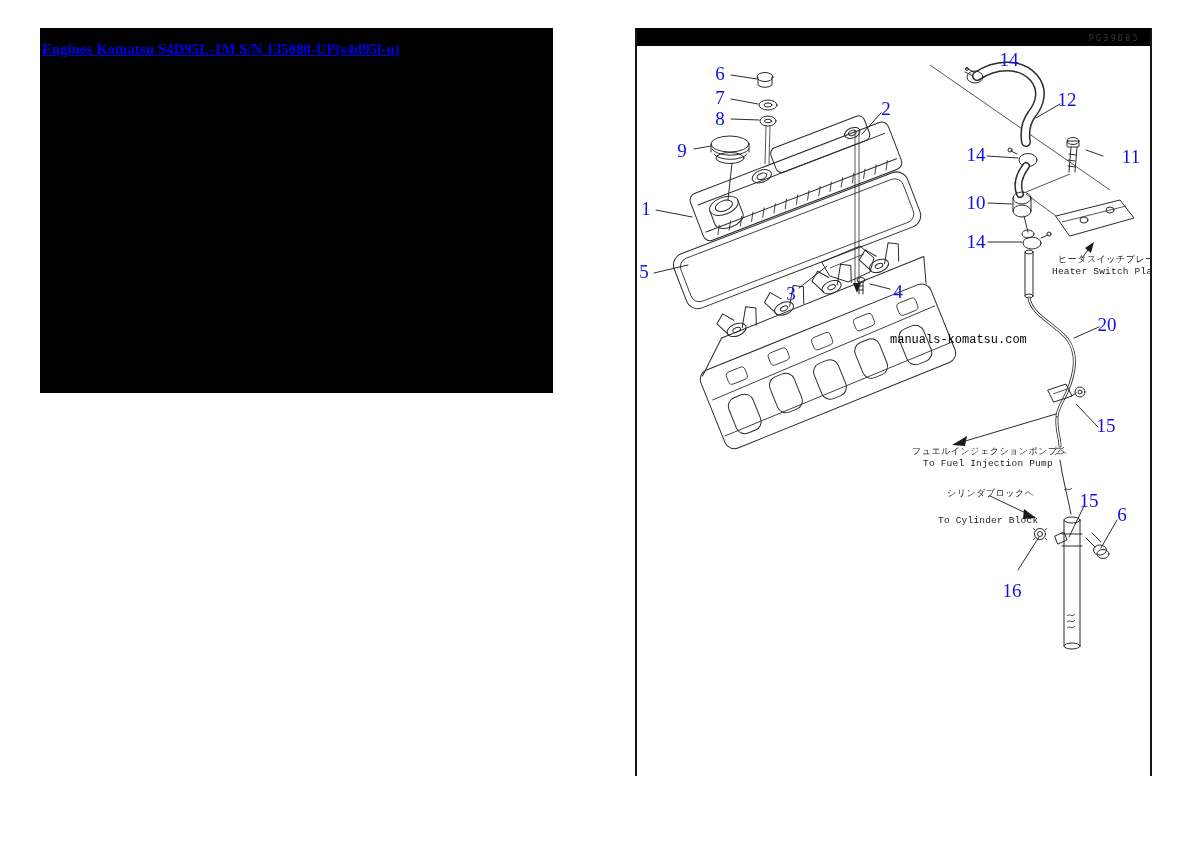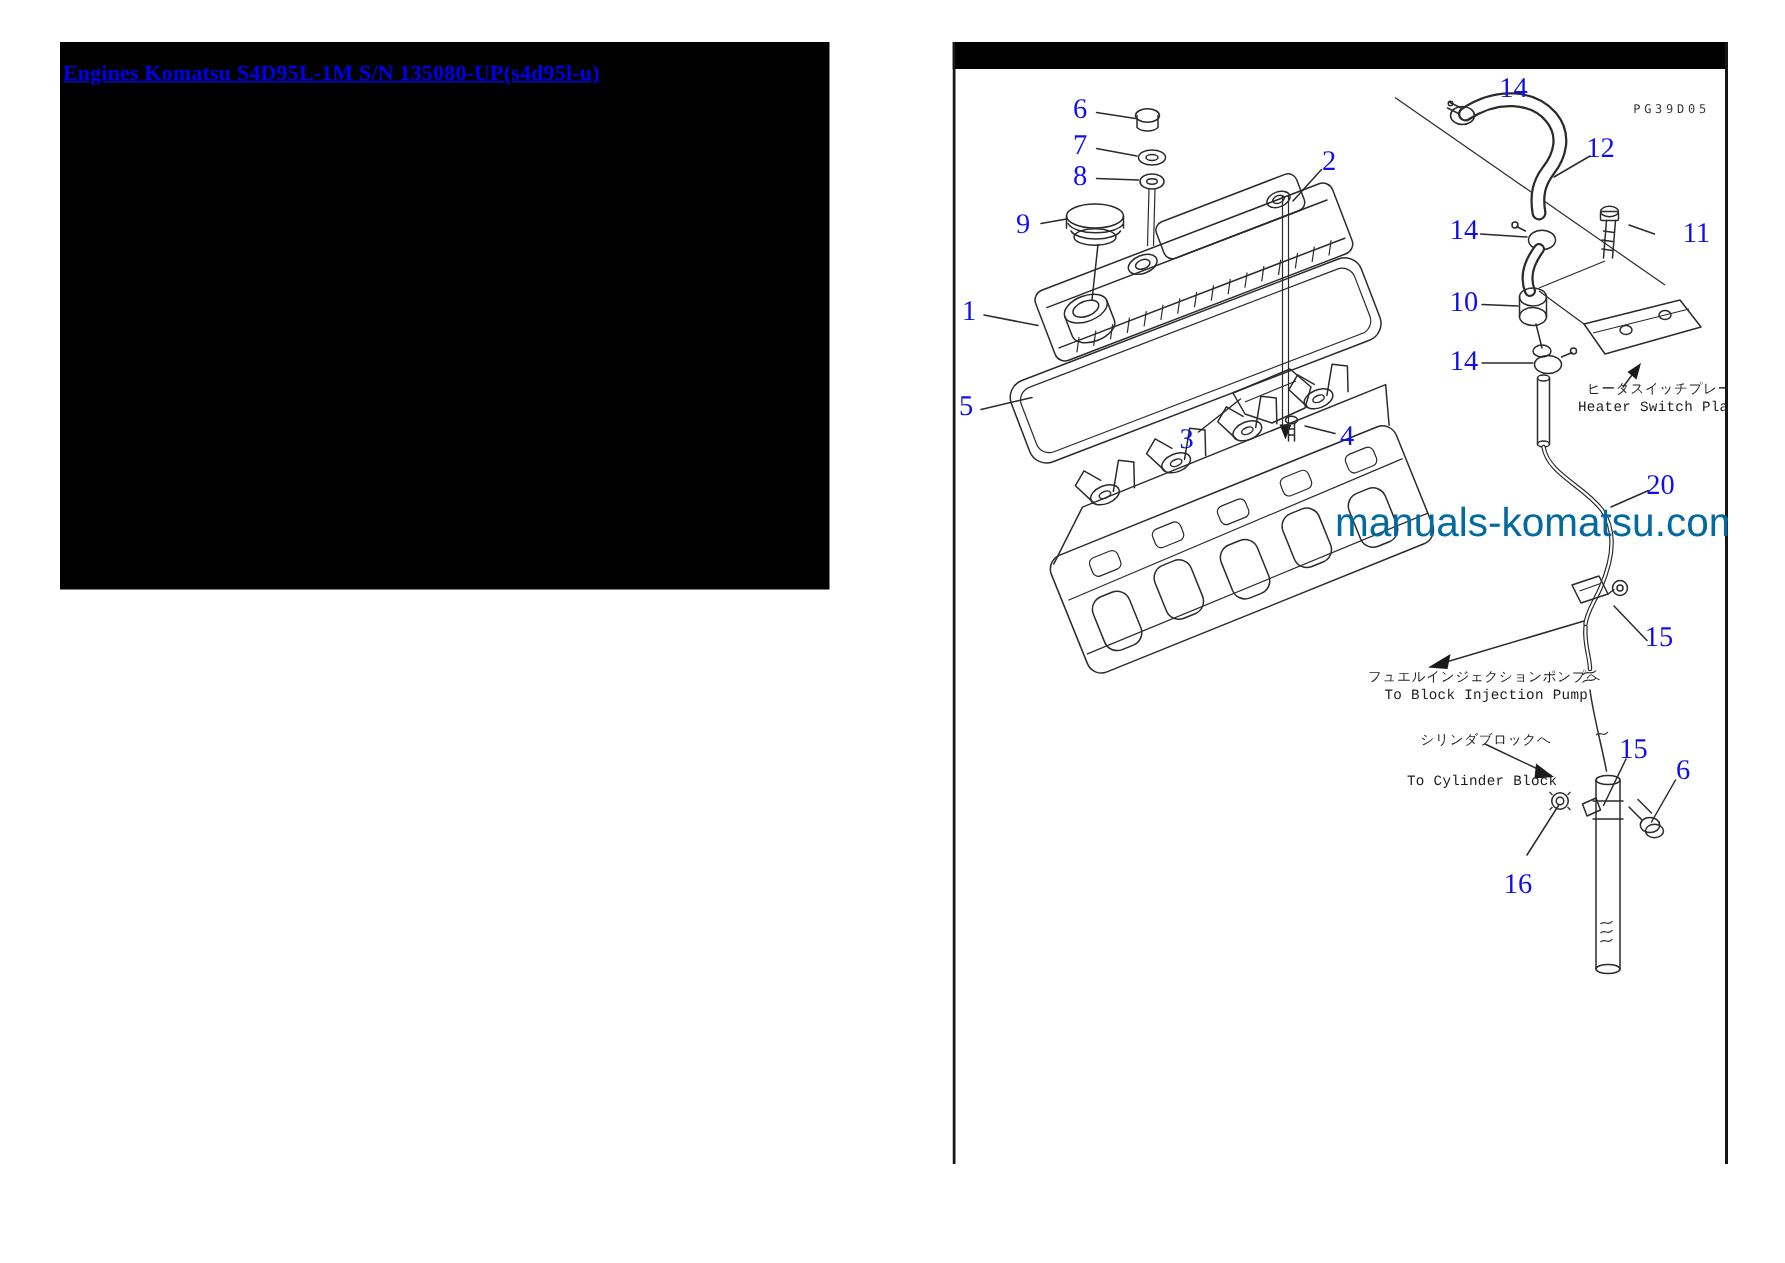--- a/index.html
+++ b/index.html
@@ -10,36 +10,36 @@
   .blackbox{position:absolute;left:40px;top:28px;width:513px;height:365px;background:#000;}
   .header-link{position:absolute;left:2px;top:13px;white-space:nowrap;
        font-family:"Liberation Serif",serif;font-weight:bold;font-size:14.5px;
        color:#0000ee;text-decoration:underline;letter-spacing:.2px;cursor:pointer;}
 
   
   .panel{position:absolute;left:635px;top:28px;width:517px;height:748px;background:#fff;overflow:hidden;}
   .topbar{position:absolute;left:0;top:0;width:100%;height:18px;background:#000;}
   .vline{position:absolute;top:0;width:2px;height:748px;background:#161616;}
   .vline.l{left:0;} .vline.r{right:0;}
-  .figcode{position:absolute;right:12px;top:40px;font-family:"DejaVu Sans Mono",monospace;
+  .figcode{position:absolute;right:12px;top:6px;font-family:"DejaVu Sans Mono",monospace;
        font-size:8px;letter-spacing:2.5px;color:#3a3a3a;}
   .drawing{position:absolute;left:1px;top:18px;}
 
   
   .co{position:absolute;transform:translate(-50%,-50%);line-height:1;white-space:nowrap;
       font-family:"Liberation Serif",serif;font-size:19px;color:#0f0fe8;}
 
   
   .jp{position:absolute;white-space:nowrap;font-family:"DejaVu Sans",sans-serif;
       font-size:9px;color:#1c1c1c;letter-spacing:.5px;}
   .en{position:absolute;white-space:nowrap;font-family:"Liberation Mono",monospace;
       font-size:9.5px;color:#1c1c1c;letter-spacing:.2px;}
 
   .watermark{position:absolute;left:255px;top:305px;white-space:nowrap;
-      font-family:Liberation Sans, sans-serif;font-size:27px;color:#0369a1;}
+      font-family:Liberation Mono, monospace;font-size:12px;color:#000000;}
 
   svg .ln{stroke:#2b2b2b;stroke-width:1;fill:none;stroke-linecap:round;stroke-linejoin:round;}
   svg .thin{stroke:#2b2b2b;stroke-width:.8;fill:none;}
   svg .hoseO{stroke:#2b2b2b;stroke-width:10;fill:none;stroke-linecap:round;}
   svg .hoseI{stroke:#ffffff;stroke-width:7;fill:none;stroke-linecap:round;}
   svg .tubeO{stroke:#2b2b2b;stroke-width:8;fill:none;stroke-linecap:round;}
   svg .tubeI{stroke:#ffffff;stroke-width:5;fill:none;stroke-linecap:round;}
   svg .lineO{stroke:#2b2b2b;stroke-width:3;fill:none;stroke-linecap:round;}
   svg .lineI{stroke:#ffffff;stroke-width:1.4;fill:none;stroke-linecap:round;}
   svg .arr{fill:#1a1a1a;stroke:none;}
@@ -265,18 +265,18 @@
   <span class="co" style="left:341px;top:126px">14</span>
   <span class="co" style="left:341px;top:213px">14</span>
   <span class="co" style="left:471px;top:397px">15</span>
   <span class="co" style="left:454px;top:472px">15</span>
   <span class="co" style="left:377px;top:562px">16</span>
   <span class="co" style="left:487px;top:486px">6</span>
 
   <span class="jp" style="left:423px;top:225px">ヒータスイッチプレート</span>
   <span class="en" style="left:417px;top:238px">Heater Switch Plate</span>
   <span class="jp" style="left:277px;top:417px">フュエルインジェクションポンプへ</span>
-  <span class="en" style="left:288px;top:430px">To Block Injection Pump</span>
+  <span class="en" style="left:288px;top:430px">To Fuel Injection Pump</span>
   <span class="jp" style="left:312px;top:459px">シリンダブロックへ</span>
   <span class="en" style="left:303px;top:487px">To Cylinder Block</span>
 
   <span class="watermark">manuals-komatsu.com</span>
 </div>
 
 </body></html>

